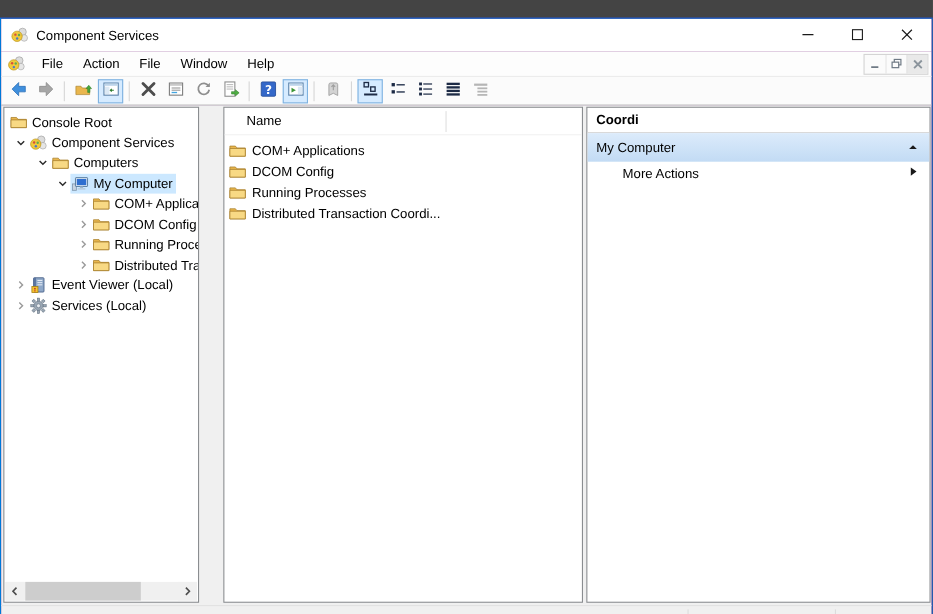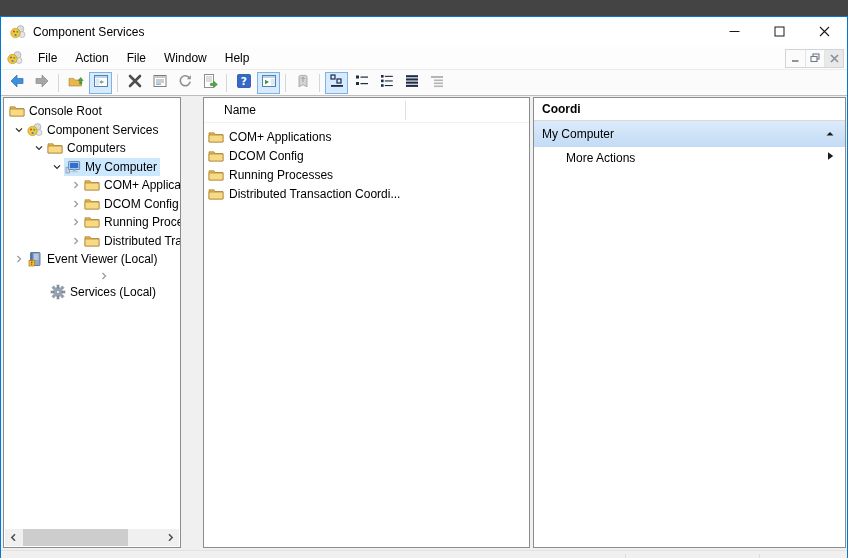--- a/index.html
+++ b/index.html
@@ -410,21 +410,21 @@
                   <rect x="7" y="5.5" width="4.5" height="0.9" fill="#e8eef6"></rect>
                   <rect x="7" y="7.5" width="4.5" height="0.9" fill="#e8eef6"></rect>
                   <rect x="2" y="9.5" width="5.5" height="5.5" fill="#f4c430" stroke="#a87e12" stroke-width="0.7"></rect>
                   <circle cx="4.75" cy="11.4" r="0.8" fill="#c0392b"></circle>
                   <rect x="4.3" y="12.6" width="0.9" height="1.5" fill="#c0392b"></rect>
                 </svg>
               </span>
               <span class="node-label">Event Viewer (Local)</span>
             </span>
           </div>
-          <div class="tree-row" style="padding-left: 24px; flex-direction: column;">
+          <div class="tree-row" style="padding-left: 8px;">
             <span class="expander">
               <svg viewBox="0 0 10 10">
                 <path d="M3.5 2 L6.5 5 L3.5 8" fill="none" stroke="#9b9b9b" stroke-width="1.3"></path>
               </svg>
             </span>
             <span class="node-box">
               <span class="node-icon">
                 <svg viewBox="0 0 16 16">
                   <g fill="#9aa7b4" stroke="#5c6b7a" stroke-width="0.5">
                     <rect x="7" y="1" width="2" height="3"></rect>

